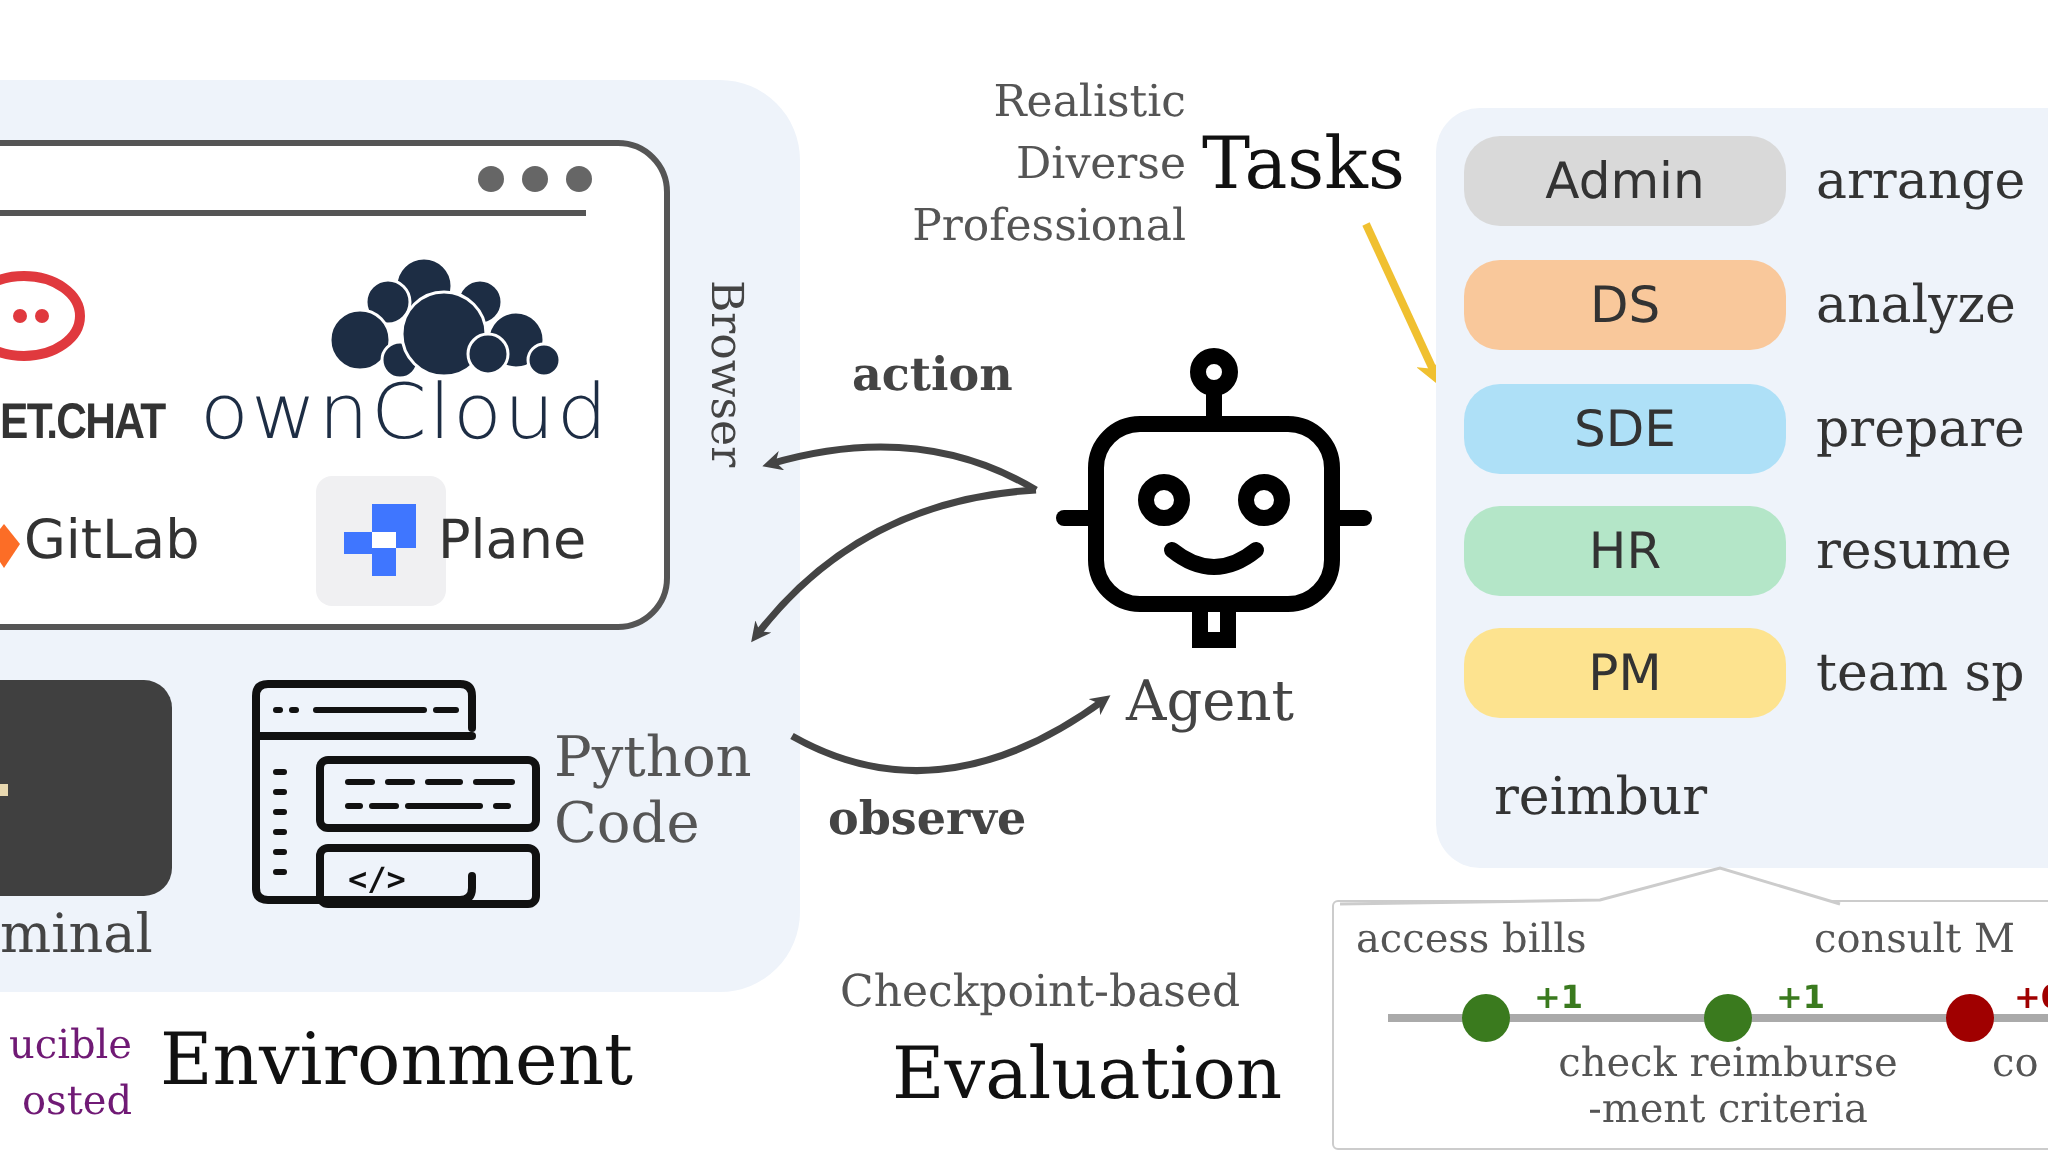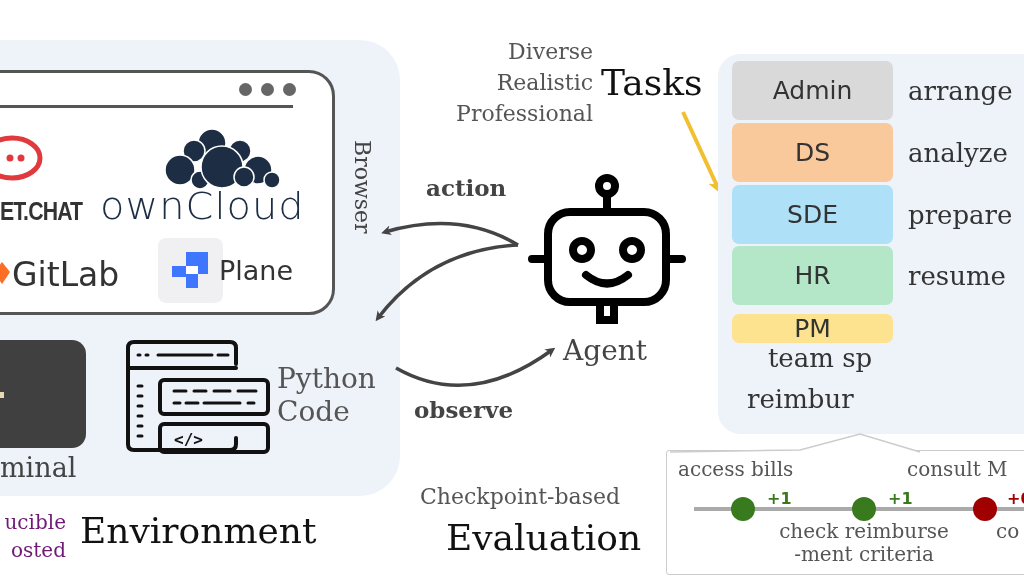--- a/index.html
+++ b/index.html
@@ -9,21 +9,21 @@
 
   
   #env-panel { left: -40px; top: 40px; width: 440px; height: 456px; background: #eef3fa; border-radius: 40px; }
   #browser-window { left: -30px; top: 70px; width: 365px; height: 245px; background: #fff; border: 3px solid #555; border-radius: 26px; }
   #browser-divider { left: 0; top: 32px; width: 320px; height: 3px; background: #555; }
   .dot { width: 13px; height: 13px; border-radius: 50%; background: #666; top: 10px; }
   .logo-text { font-family: "DejaVu Sans", sans-serif; color: #333; }
 
   #rocket-text { left: 0; top: 197px; font-family: "Liberation Sans", sans-serif; font-weight: bold; font-size: 25px; color: #333; letter-spacing: -1px; transform: scaleX(0.85); transform-origin: left; }
   #owncloud-text { left: 100px; top: 184px; font-size: 38px; color: #1d2d44; font-family: "DejaVu Sans", sans-serif; font-weight: 200; letter-spacing: 1px; transform: scaleX(1.05); transform-origin: left; }
-  #gitlab-text { left: 12px; top: 255px; font-size: 33px; color: #333; }
+  #gitlab-text { left: 12px; top: 255px; font-size: 27px; color: #333; }
   #plane-text { left: 219px; top: 255px; font-size: 27px; color: #333; }
   #plane-icon-bg { left: 158px; top: 238px; width: 65px; height: 65px; background: #f0f0f2; border-radius: 8px; }
 
   #browser-label { left: 350px; top: 140px; font-size: 22px; color: #444; writing-mode: vertical-rl; letter-spacing: 0px; }
 
   #terminal-box { left: -20px; top: 340px; width: 106px; height: 108px; background: #404040; border-radius: 14px; }
   #terminal-label { left: 0; top: 452px; font-size: 27px; color: #444; }
   #python-label { left: 277px; top: 362px; font-size: 28px; color: #555; line-height: 33px; }
 
   #repro-label { left: 0; top: 508px; font-size: 20px; color: #701a75; line-height: 28px; text-align: right; width: 66px; }
@@ -32,21 +32,21 @@
   
   #action-label { left: 426px; top: 174px; font-size: 23px; font-weight: bold; color: #444; }
   #observe-label { left: 414px; top: 396px; font-size: 23px; font-weight: bold; color: #444; }
   #agent-label { left: 563px; top: 334px; font-size: 28px; color: #444; }
 
   
   #task-qualifiers { left: 430px; top: 36px; width: 163px; text-align: right; font-size: 22px; color: #555; line-height: 31px; }
   #tasks-title { left: 601px; top: 62px; font-size: 36px; color: #111; }
   #tasks-panel { left: 718px; top: 54px; width: 340px; height: 380px; background: #eef3fa; border-radius: 22px; }
   .task-row { position: absolute; left: 732px; height: 45px; display: flex; align-items: center; }
-  .task-badge { width: 161px; height: 59px; border-radius: 7px; display: flex; align-items: center; justify-content: center; font-family: "DejaVu Sans", sans-serif; font-size: 25px; color: #333; }
+  .task-badge { width: 161px; height: 45px; border-radius: 18px; display: flex; align-items: center; justify-content: center; font-family: "DejaVu Sans", sans-serif; font-size: 25px; color: #333; }
   .task-desc { margin-left: 15px; font-size: 26px; color: #333; white-space: nowrap; }
 
   
   #checkpoint-label { left: 420px; top: 484px; font-size: 22px; color: #555; }
   #eval-title { left: 446px; top: 517px; font-size: 36px; color: #111; }
   #eval-box { left: 666px; top: 450px; width: 380px; height: 125px; background: #fff; border: 1.5px solid #ccc; border-radius: 3px; }
   #eval-line { left: 694px; top: 507px; width: 340px; height: 4px; background: #aaa; }
   .cp-dot { width: 24px; height: 24px; border-radius: 50%; }
   .cp-label { font-size: 20px; color: #555; line-height: 23px; text-align: center; white-space: nowrap; }
   .cp-score { font-family: "DejaVu Sans", sans-serif; font-weight: bold; font-size: 16px; }
@@ -174,22 +174,22 @@
     <line x1="138" y1="87" x2="154" y2="87"></line>
     <circle cx="54" cy="78" r="9"></circle>
     <circle cx="104" cy="78" r="9"></circle>
     <path d="M 58 103 Q 79 120 100 103"></path>
     <rect x="72" y="130" width="14" height="18"></rect>
   </g>
 </svg>
 <div class="abs" id="agent-label">Agent</div>
 
 <div class="abs" id="task-qualifiers">
+  <div>Realistic</div>
   <div>Diverse</div>
-  <div>Realistic</div>
   <div>Professional</div>
 </div>
 <div class="abs" id="tasks-title">Tasks</div>
 
 <div class="abs" id="tasks-panel"></div>
 
 <div class="task-row" style="top:68px;">
   <div class="task-badge" style="background:#d9d9d9;">Admin</div>
   <div class="task-desc">arrange</div>
 </div>
@@ -198,21 +198,21 @@
   <div class="task-desc">analyze</div>
 </div>
 <div class="task-row" style="top:192px;">
   <div class="task-badge" style="background:#aee0f7;">SDE</div>
   <div class="task-desc">prepare</div>
 </div>
 <div class="task-row" style="top:253px;">
   <div class="task-badge" style="background:#b4e6c8;">HR</div>
   <div class="task-desc">resume</div>
 </div>
-<div class="task-row" style="top:314px;flex-direction:column;">
+<div class="task-row" style="top:314px;">
   <div class="task-badge" style="background:#fde38f;">PM</div>
   <div class="task-desc">team sp</div>
 </div>
 <div class="task-row" style="top:376px;">
   <div class="task-desc">reimbur</div>
 </div>
 
 <div class="abs" id="checkpoint-label">Checkpoint-based</div>
 <div class="abs" id="eval-title">Evaluation</div>
 

